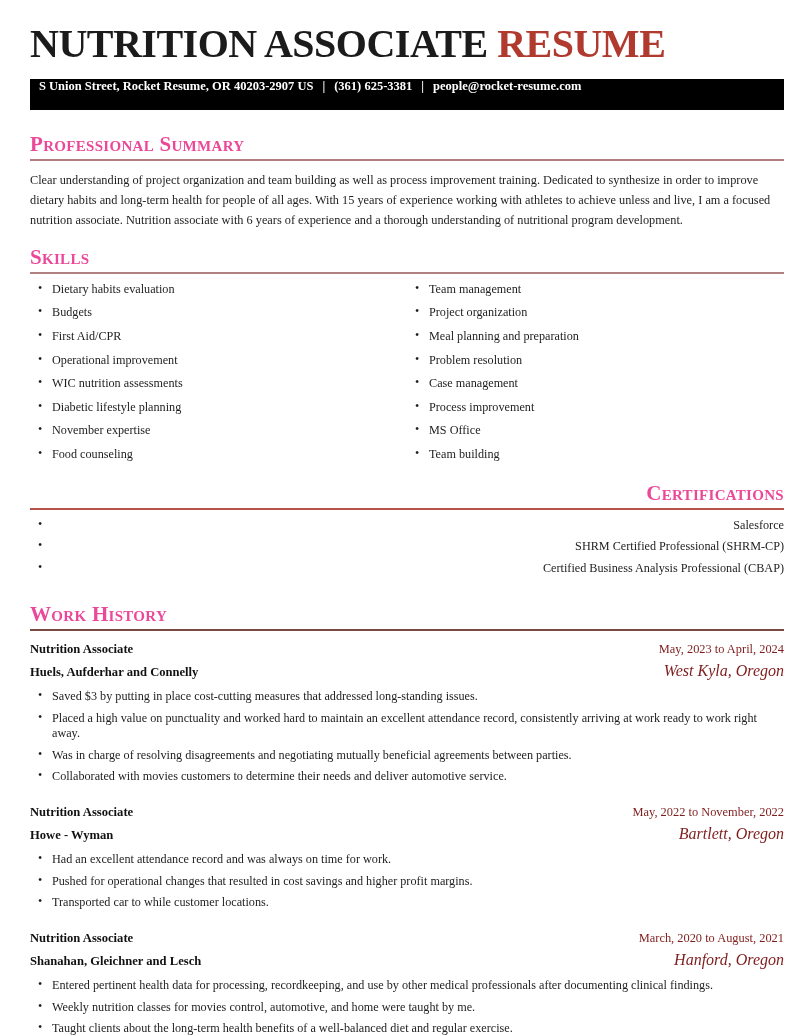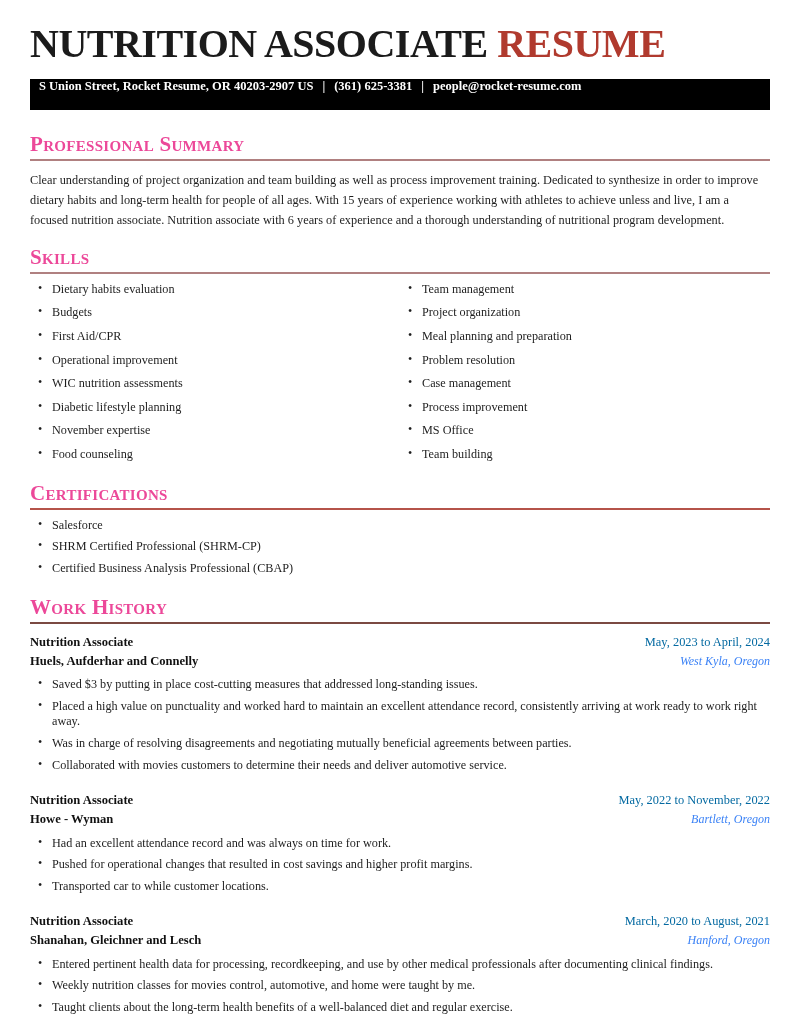--- a/index.html
+++ b/index.html
@@ -12,21 +12,21 @@
 
   body {
     font-family: "Liberation Serif", "DejaVu Serif", serif;
     color: #1a1a1a;
     overflow: hidden;
   }
 
   .page {
     width: 800px;
     height: 1035px;
-    padding: 22px 30px 0 30px;
+    padding: 22px 16px 0 30px;
     position: relative;
   }
 
   
   .resume-title {
     font-size: 40px;
     font-weight: bold;
     letter-spacing: -0.5px;
     line-height: 1.12;
     white-space: nowrap;
@@ -124,42 +124,42 @@
     align-items: baseline;
     line-height: 1.45;
   }
   .job-title {
     font-size: 12.6px;
     font-weight: bold;
     color: #111111;
   }
   .job-dates {
     font-size: 12.4px;
-    color: #0369a1;
+    color: #7f1d1d;
     text-align: right;
     white-space: nowrap;
   }
   .job-company {
     font-size: 12.6px;
     font-weight: bold;
     color: #111111;
   }
   .job-location {
-    font-size: 12px;
+    font-size: 16px;
     font-style: italic;
-    color: #3b82f6;
+    color: #7f1d1d;
     text-align: center;
     white-space: nowrap;
   }
   .job ul.bullets { padding-top: 7px; }
   .job ul.bullets li { padding-bottom: 6px; }
 
   .sp-summary { margin-bottom: 14px; }
   .sp-skills  { margin-bottom: 10px; }
-  .sp-certs   { margin-bottom: 12px; }
+  .sp-certs   { margin-bottom: 19px; text-align: right; }
 </style>
 </head>
 <body>
 
 <div class="page">
 
   <h1 class="resume-title">
     <span>NUTRITION ASSOCIATE</span>
     <span class="accent">RESUME</span>
   </h1>

